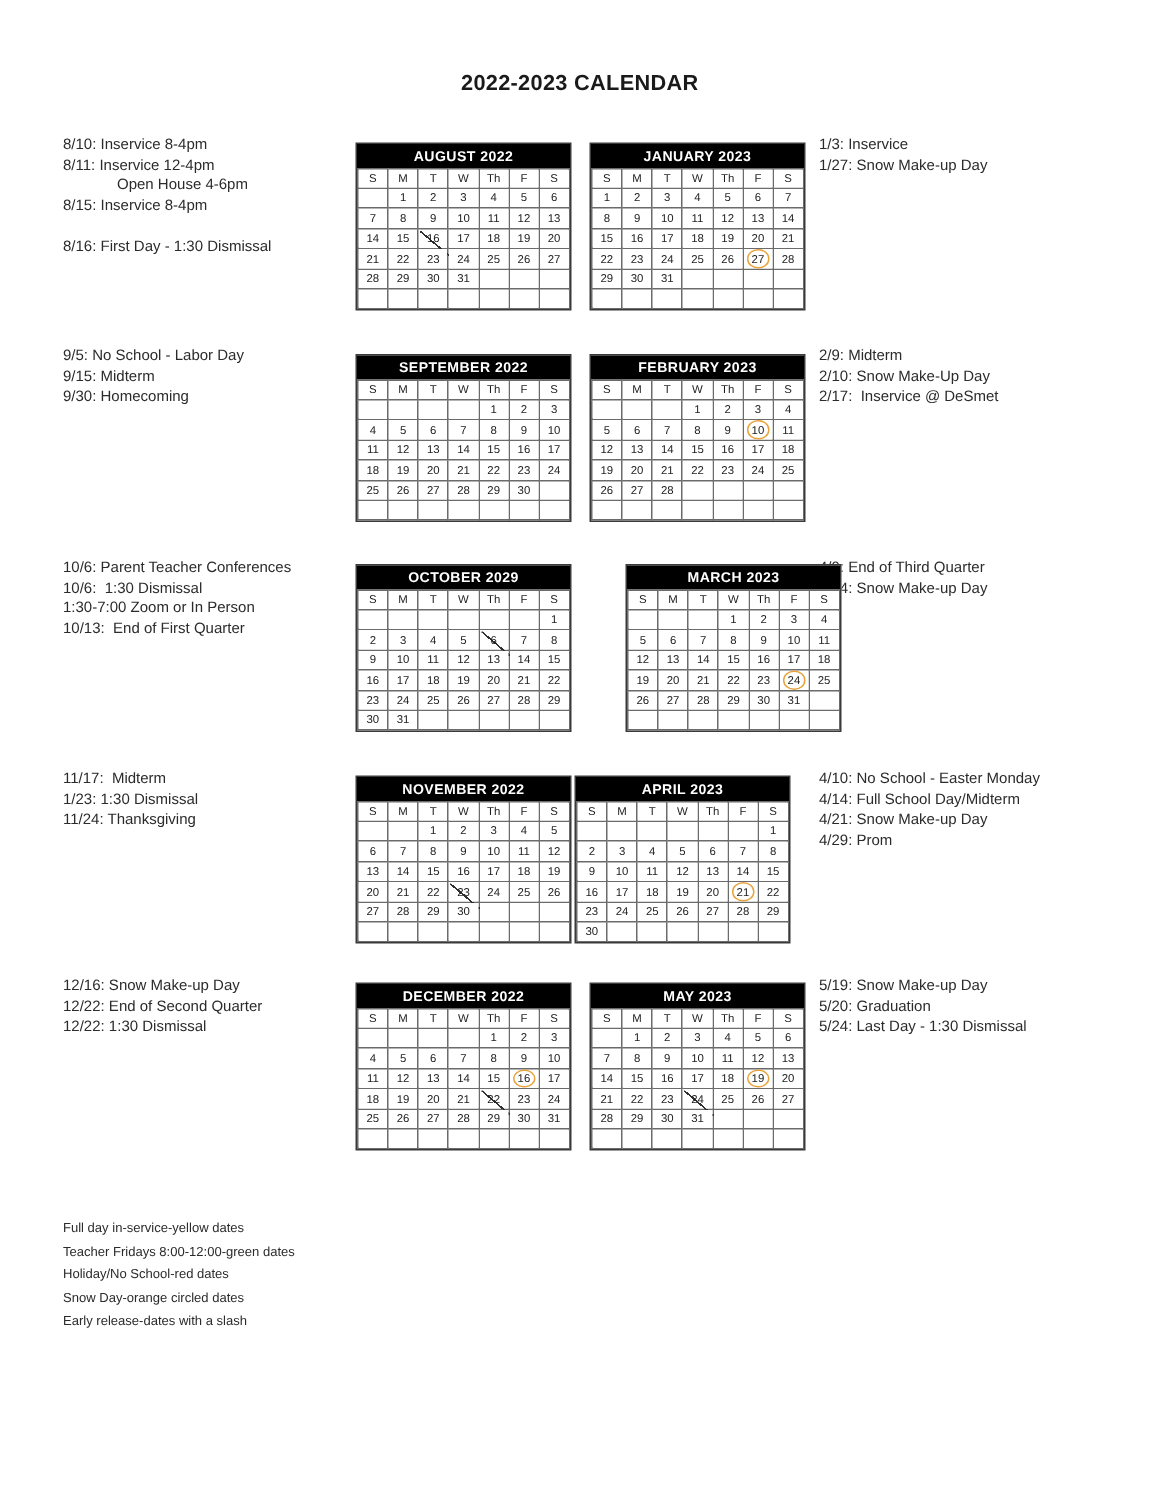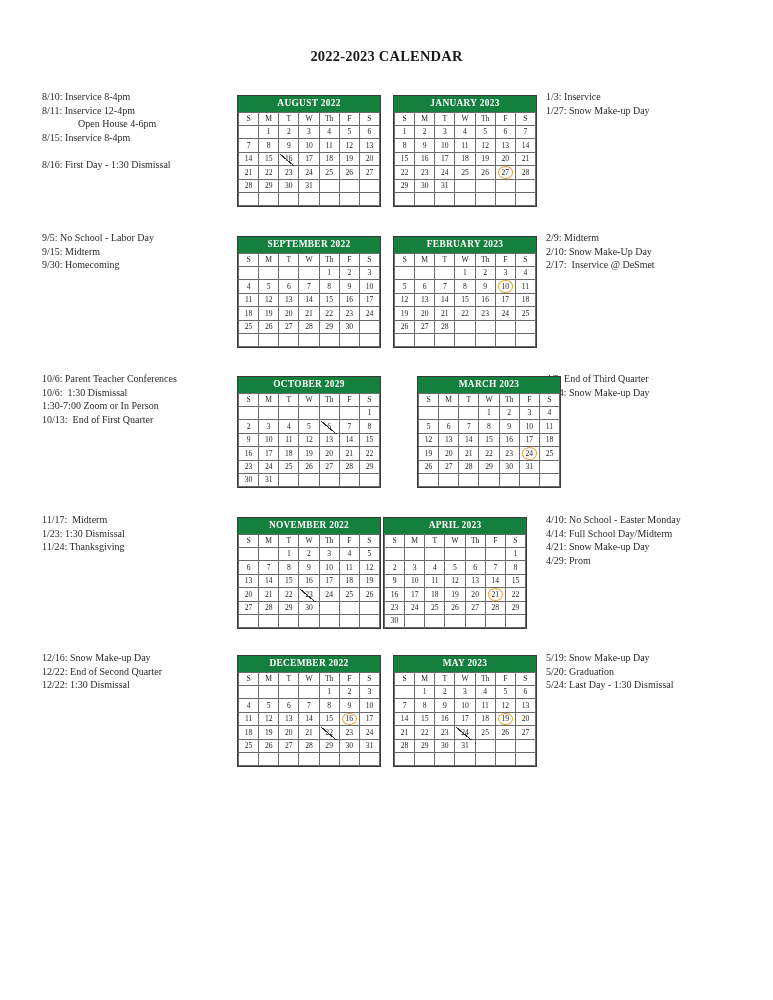--- a/index.html
+++ b/index.html
@@ -12,21 +12,20 @@
     height: 1000px;
     font-family: "Liberation Sans", sans-serif;
     color: #231f20;
     position: relative;
     overflow: hidden;
   }
   #page {
     position: relative;
     width: 773px;
     height: 1000px;
-    font-family: Liberation Serif, serif;
   }
   .page-title {
     position: absolute;
     top: 48px;
     left: 0;
     width: 773px;
     text-align: center;
     font-size: 14.5px;
     font-weight: bold;
     letter-spacing: 0.2px;
@@ -50,21 +49,21 @@
   .cal-wrap {
     position: absolute;
   }
   .cal {
     width: 144px;
     border: 1.4px solid #3a3a3a;
     background: #ffffff;
     box-sizing: border-box;
   }
   .cal-title {
-    background: #15803d;
+    background: #000000;
     color: #ffffff;
     font-size: 9.4px;
     font-weight: bold;
     letter-spacing: 0.3px;
     text-align: center;
     padding: 3.2px 0 3.4px 0;
     line-height: 1;
   }
   table.cal-table {
     border-collapse: collapse;
@@ -901,14 +900,23 @@
                 <td class="c-white"><span class="num"></span></td>
                 <td class="c-white"><span class="num"></span></td>
                 <td class="pad"><span class="num"></span></td>
               </tr>
             </tbody>
           </table>
         </div>
       </div>
     </div>
 
+  <div class="legend">
+    <div id="legend-items">
+        <div>Full day in-service-yellow dates</div>
+        <div>Teacher Fridays 8:00-12:00-green dates</div>
+        <div>Holiday/No School-red dates</div>
+        <div>Snow Day-orange circled dates</div>
+        <div>Early release-dates with a slash</div>
+      </div>
+  </div>
 
 </div>
 
 </body></html>

